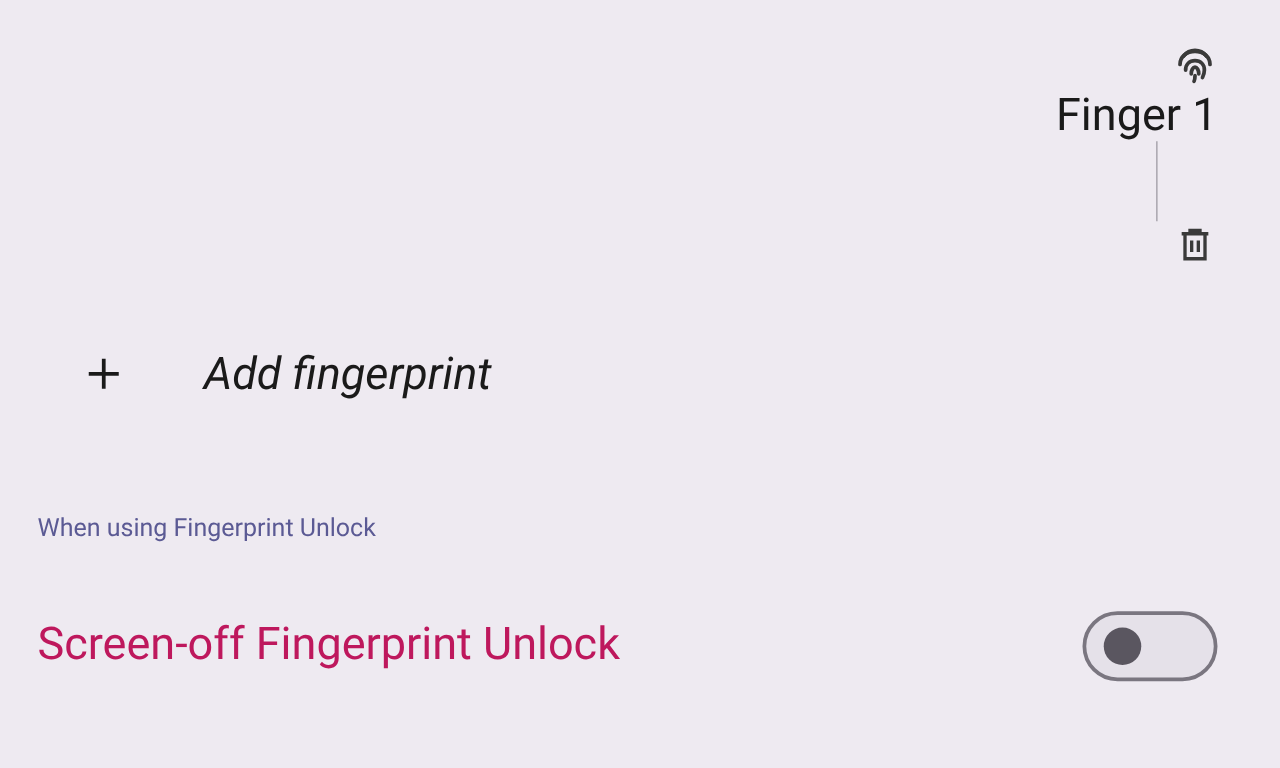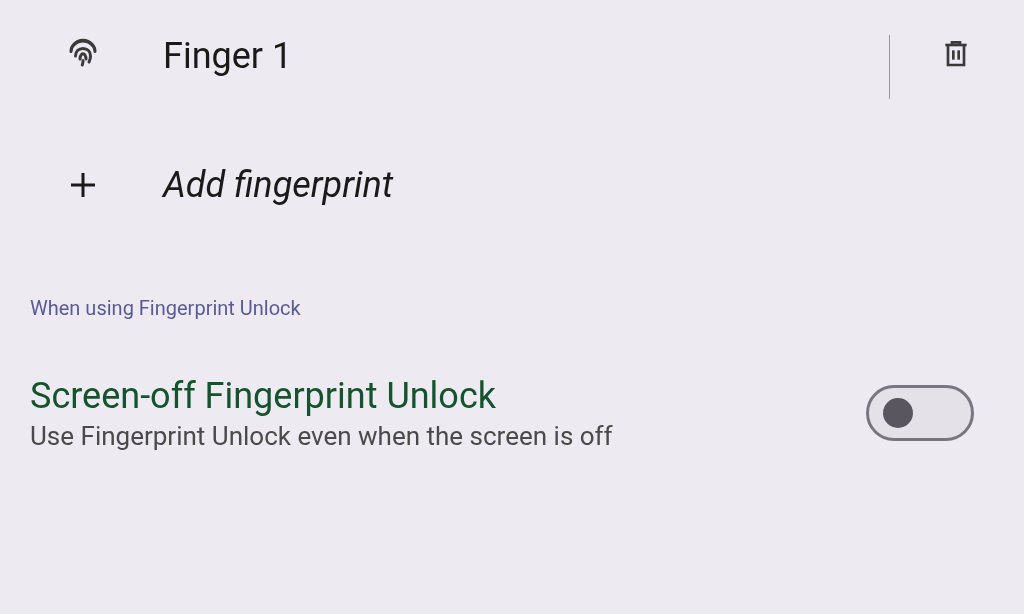--- a/index.html
+++ b/index.html
@@ -9,22 +9,23 @@
     }
     body {
       width: 1024px;
       height: 614px;
       background-color: #eeeaf1;
       font-family: -apple-system, BlinkMacSystemFont, 'Segoe UI', Roboto, sans-serif;
       overflow: hidden;
     }
     .item-row {
       display: flex;
-      align-items: flex-start;
+      align-items: flex-end;
       padding: 35px 50px 35px 65px;
+      flex-direction: column;
     }
     .icon-slot {
       width: 36px;
       height: 36px;
       display: flex;
       align-items: center;
       justify-content: center;
       color: #3a3a3a;
       flex-shrink: 0;
     }
@@ -74,21 +75,21 @@
     .setting-row {
       display: flex;
       align-items: center;
       padding: 40px 50px 30px 30px;
     }
     .setting-text {
       flex: 1;
     }
     .setting-title {
       font-size: 36px;
-      color: #14532d;
+      color: #be185d;
       margin-bottom: 4px;
     }
     .setting-subtitle {
       font-size: 26px;
       color: #4a4a4a;
     }
     .toggle {
       width: 108px;
       height: 56px;
       border: 3px solid #7a7680;
@@ -143,18 +144,17 @@
     </svg>
   </span>
   <span class="item-label">Add fingerprint</span>
 </div>
 
 <div class="section-header">When using Fingerprint Unlock</div>
 
 <div class="setting-row">
   <div class="setting-text">
     <div class="setting-title">Screen-off Fingerprint Unlock</div>
-    <div class="setting-subtitle">Use Fingerprint Unlock even when the screen is off</div>
   </div>
   <div class="toggle">
     <div class="toggle-knob"></div>
   </div>
 </div>
 
 </body></html>

